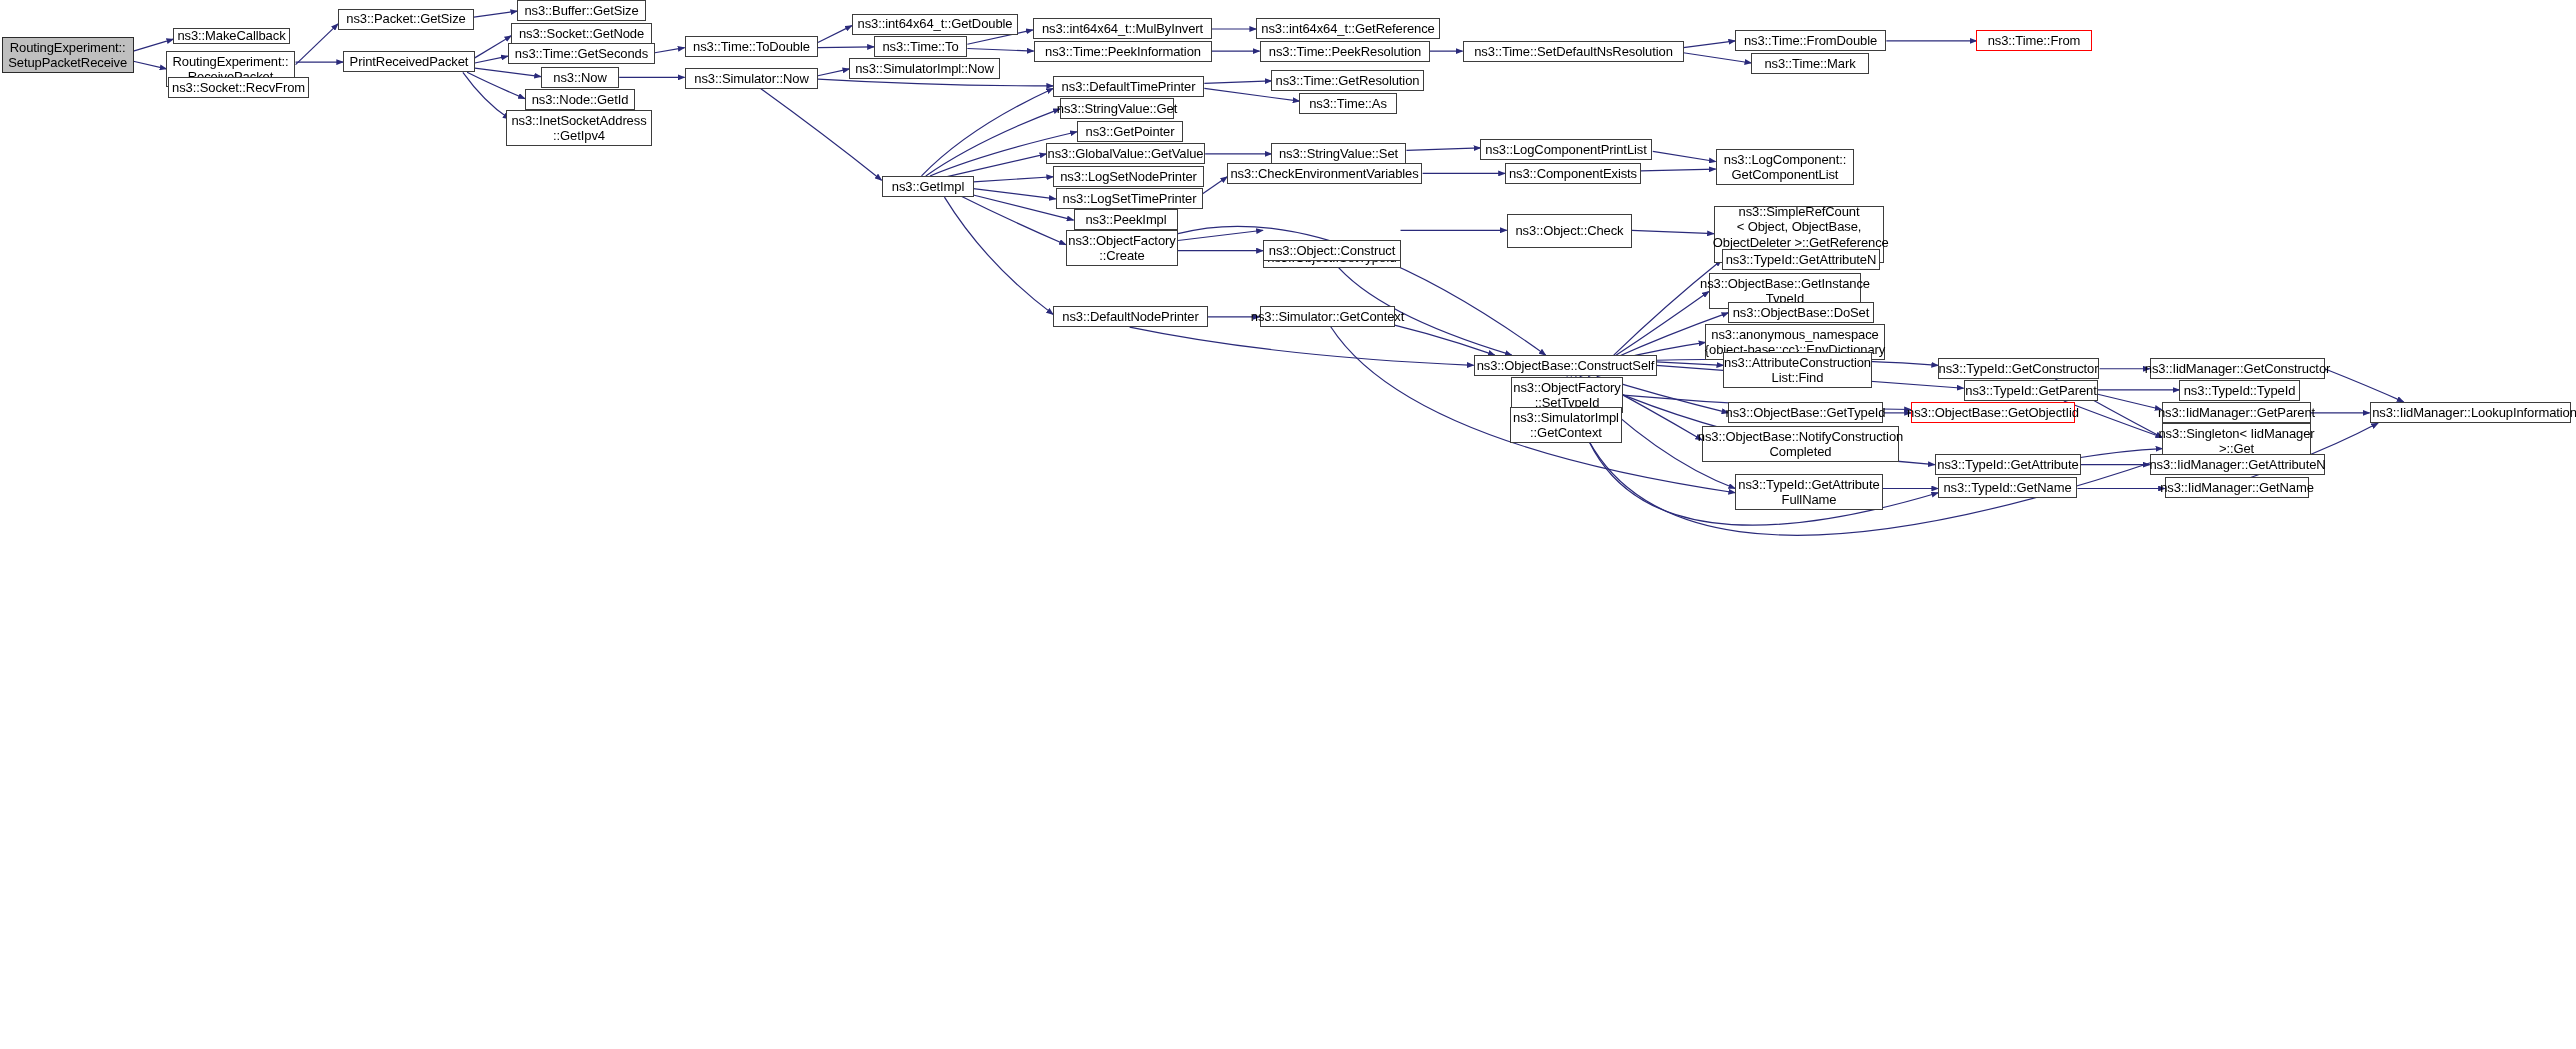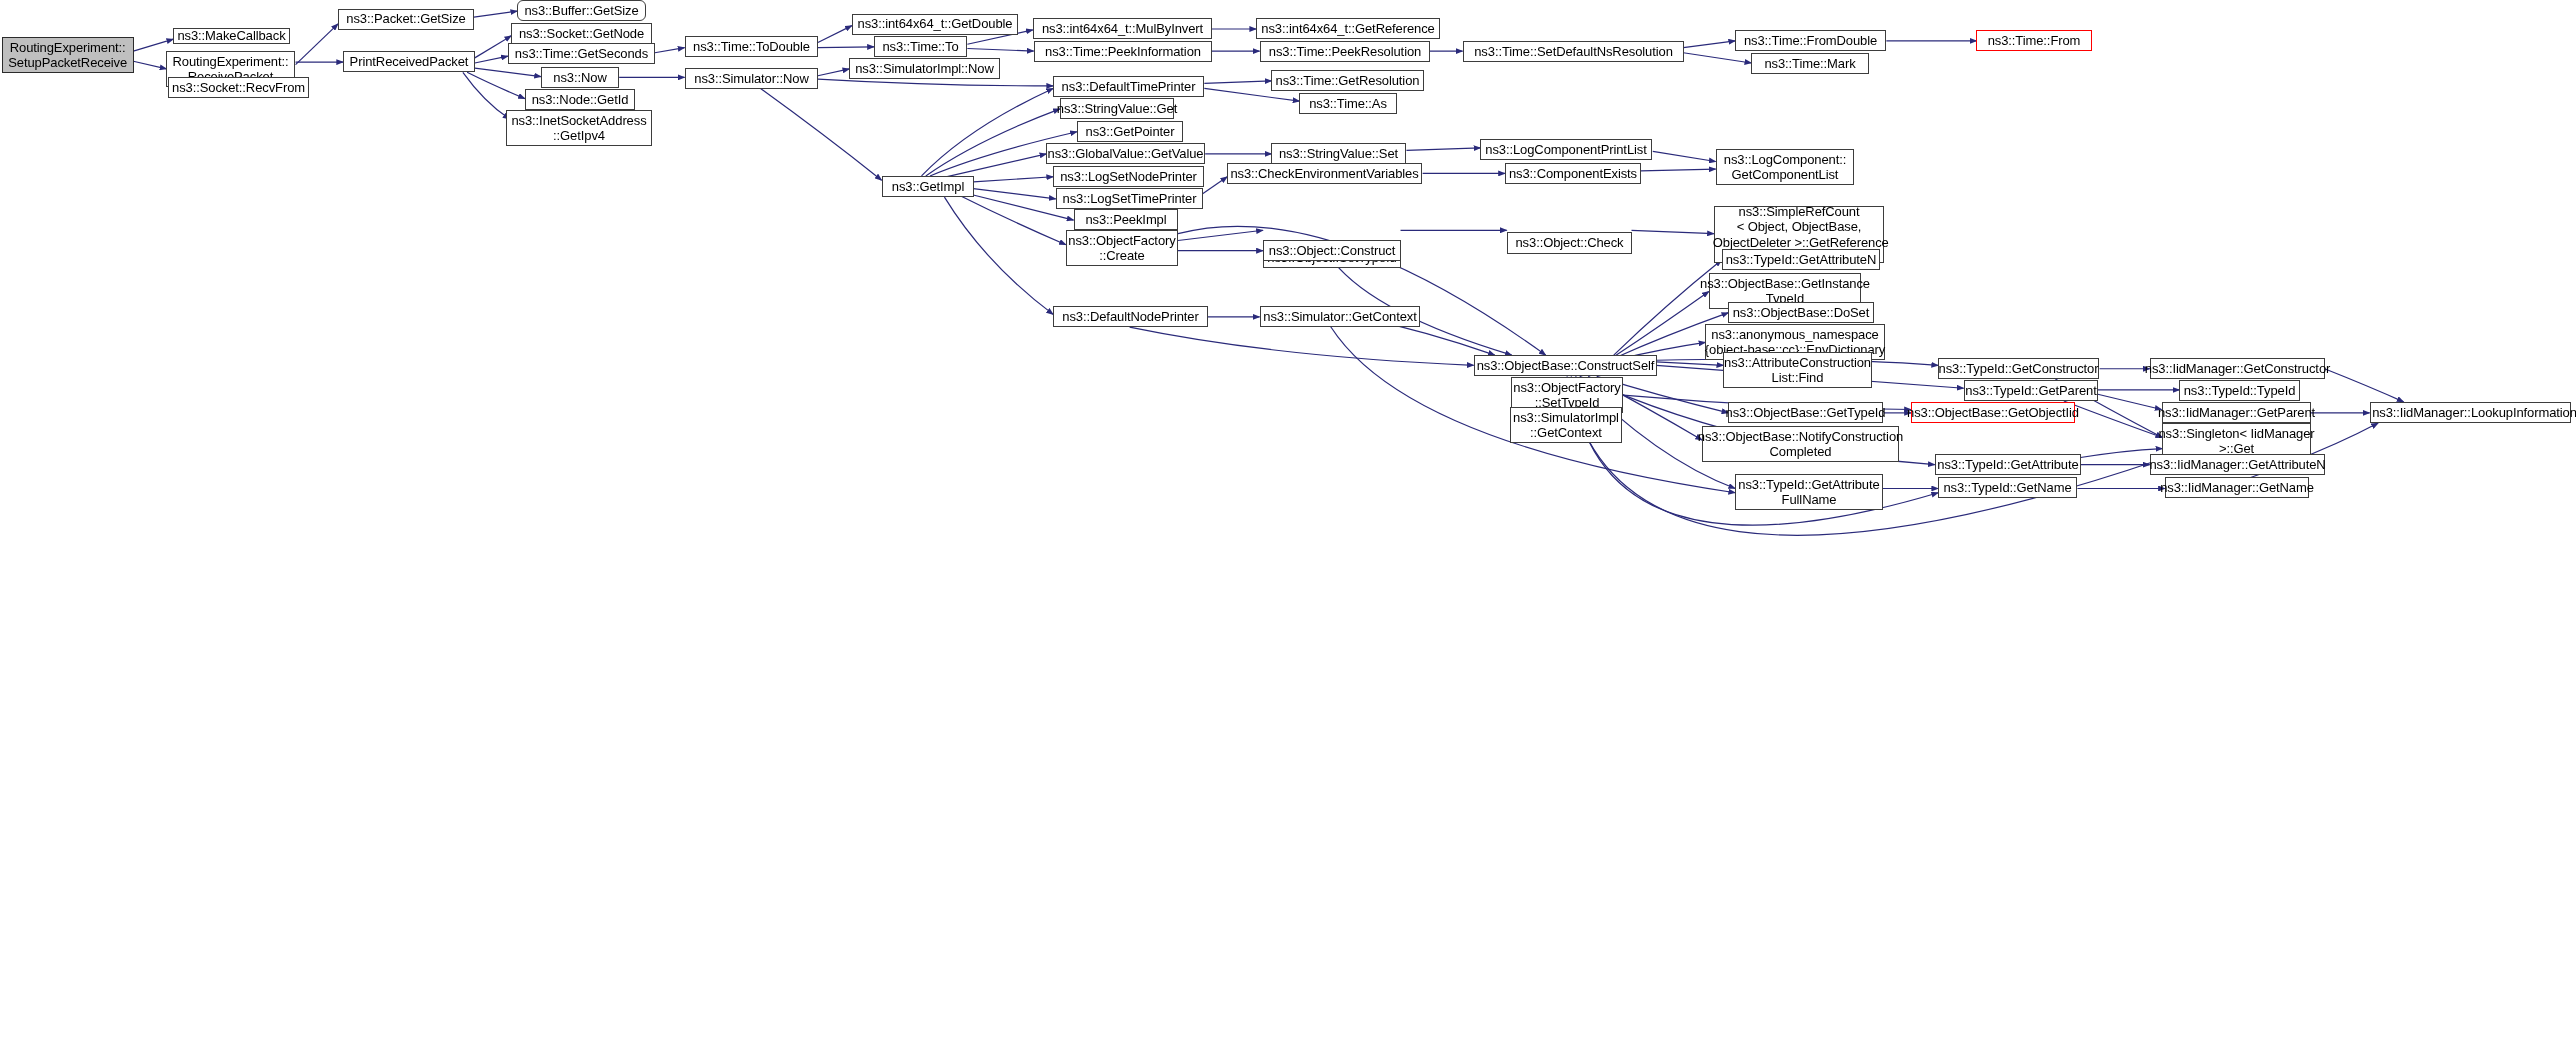--- a/index.html
+++ b/index.html
@@ -143,21 +143,21 @@
   </svg>
   <div id="nodes">
       <div class="node root" style="left: 1.7px; top: 37px; width: 132px; height: 36px;">RoutingExperiment::
 SetupPacketReceive</div>
       <div class="node" style="left: 173px; top: 28px; width: 117px; height: 16px;">ns3::MakeCallback</div>
       <div class="node" style="left: 166px; top: 51px; width: 129px; height: 36px;">RoutingExperiment::
 ReceivePacket</div>
       <div class="node" style="left: 168px; top: 77px; width: 141px; height: 21px;">ns3::Socket::RecvFrom</div>
       <div class="node" style="left: 343px; top: 51px; width: 132px; height: 21px;">PrintReceivedPacket</div>
       <div class="node" style="left: 338px; top: 8.5px; width: 136px; height: 21px;">ns3::Packet::GetSize</div>
-      <div class="node" style="left: 517px; top: 0px; width: 129px; height: 21px; border-radius: 6px;">ns3::Buffer::GetSize</div>
+      <div class="node" style="left: 517px; top: 0px; width: 129px; height: 21px;">ns3::Buffer::GetSize</div>
       <div class="node" style="left: 511px; top: 23px; width: 141px; height: 21px;">ns3::Socket::GetNode</div>
       <div class="node" style="left: 508px; top: 43px; width: 147px; height: 21px;">ns3::Time::GetSeconds</div>
       <div class="node" style="left: 541px; top: 67px; width: 78px; height: 21px;">ns3::Now</div>
       <div class="node" style="left: 525px; top: 89px; width: 110px; height: 21px;">ns3::Node::GetId</div>
       <div class="node" style="left: 506px; top: 110px; width: 146px; height: 36px;">ns3::InetSocketAddress
 ::GetIpv4</div>
       <div class="node" style="left: 685px; top: 36px; width: 133px; height: 21px;">ns3::Time::ToDouble</div>
       <div class="node" style="left: 685px; top: 68px; width: 133px; height: 21px;">ns3::Simulator::Now</div>
       <div class="node" style="left: 852px; top: 13.6px; width: 166px; height: 21px;">ns3::int64x64_t::GetDouble</div>
       <div class="node" style="left: 874px; top: 36px; width: 93px; height: 21px;">ns3::Time::To</div>
@@ -183,35 +183,35 @@
 GetComponentList</div>
       <div class="node" style="left: 1053px; top: 166px; width: 151px; height: 21px;">ns3::LogSetNodePrinter</div>
       <div class="node" style="left: 1227px; top: 163px; width: 195px; height: 21px;">ns3::CheckEnvironmentVariables</div>
       <div class="node" style="left: 1505px; top: 163px; width: 136px; height: 21px;">ns3::ComponentExists</div>
       <div class="node" style="left: 1056px; top: 188px; width: 147px; height: 21px;">ns3::LogSetTimePrinter</div>
       <div class="node" style="left: 1074px; top: 209px; width: 104px; height: 21px;">ns3::PeekImpl</div>
       <div class="node" style="left: 1066px; top: 230px; width: 112px; height: 36px;">ns3::ObjectFactory
 ::Create</div>
       <div class="node" style="left: 1263px; top: 219px; width: 138px; height: 21px; margin-top: 28px;">ns3::Object::SetTypeId</div>
       <div class="node" style="left: 1263px; top: 240px; width: 138px; height: 21px;">ns3::Object::Construct</div>
-      <div class="node" style="left: 1507px; top: 232px; width: 125px; height: 22px;">ns3::Object::Check</div>
+      <div class="node" style="left: 1507px; top: 214px; width: 125px; height: 34px;">ns3::Object::Check</div>
       <div class="node" style="left: 1714px; top: 206px; width: 170px; height: 57px;">ns3::SimpleRefCount
 &lt; Object, ObjectBase,
  ObjectDeleter &gt;::GetReference
 Count</div>
       <div class="node" style="left: 1722px; top: 249px; width: 158px; height: 21px;">ns3::TypeId::GetAttributeN</div>
       <div class="node" style="left: 1709px; top: 273px; width: 152px; height: 36px;">ns3::ObjectBase::GetInstance
 TypeId</div>
       <div class="node" style="left: 1728px; top: 302px; width: 146px; height: 21px;">ns3::ObjectBase::DoSet</div>
       <div class="node" style="left: 1705px; top: 324px; width: 180px; height: 36px;">ns3::anonymous_namespace
 {object-base::cc}::EnvDictionary</div>
       <div class="node" style="left: 1723px; top: 352px; width: 149px; height: 36px;">ns3::AttributeConstruction
 List::Find</div>
       <div class="node" style="left: 1053px; top: 306px; width: 155px; height: 21px;">ns3::DefaultNodePrinter</div>
-      <div class="node" style="left: 1260px; top: 306px; width: 160px; height: 21px;">ns3::Simulator::GetContext</div>
+      <div class="node" style="left: 1260px; top: 306px; width: 135px; height: 21px;">ns3::Simulator::GetContext</div>
       <div class="node" style="left: 1474px; top: 355px; width: 183px; height: 21px;">ns3::ObjectBase::ConstructSelf</div>
       <div class="node" style="left: 1511px; top: 377px; width: 112px; height: 36px;">ns3::ObjectFactory
 ::SetTypeId</div>
       <div class="node" style="left: 1510px; top: 407px; width: 112px; height: 36px;">ns3::SimulatorImpl
 ::GetContext</div>
       <div class="node" style="left: 1728px; top: 402px; width: 155px; height: 21px;">ns3::ObjectBase::GetTypeId</div>
       <div class="node" style="left: 1702px; top: 426px; width: 197px; height: 36px;">ns3::ObjectBase::NotifyConstruction
 Completed</div>
       <div class="node" style="left: 1935px; top: 454px; width: 146px; height: 21px;">ns3::TypeId::GetAttribute</div>
       <div class="node" style="left: 1735px; top: 474px; width: 148px; height: 36px;">ns3::TypeId::GetAttribute

